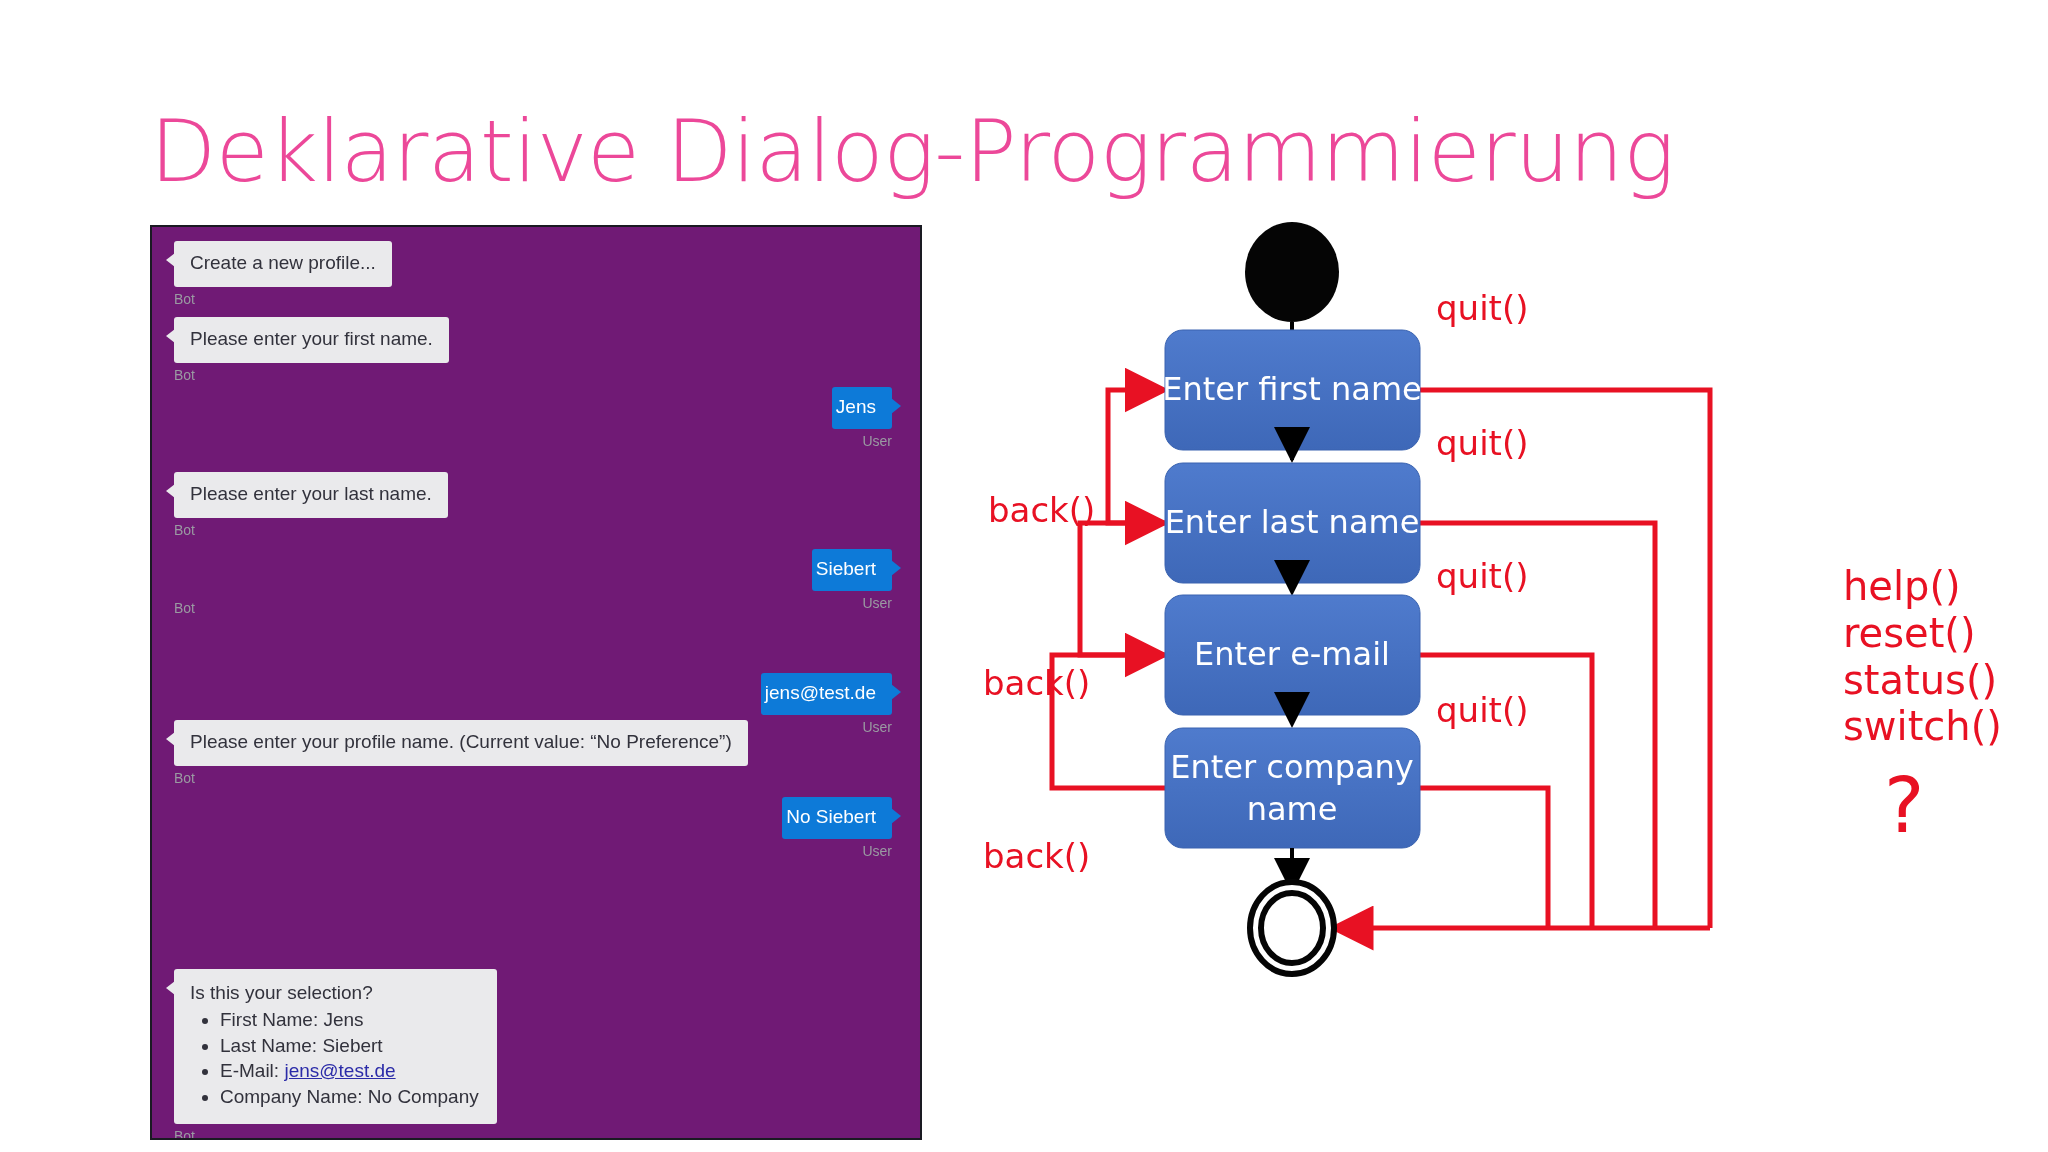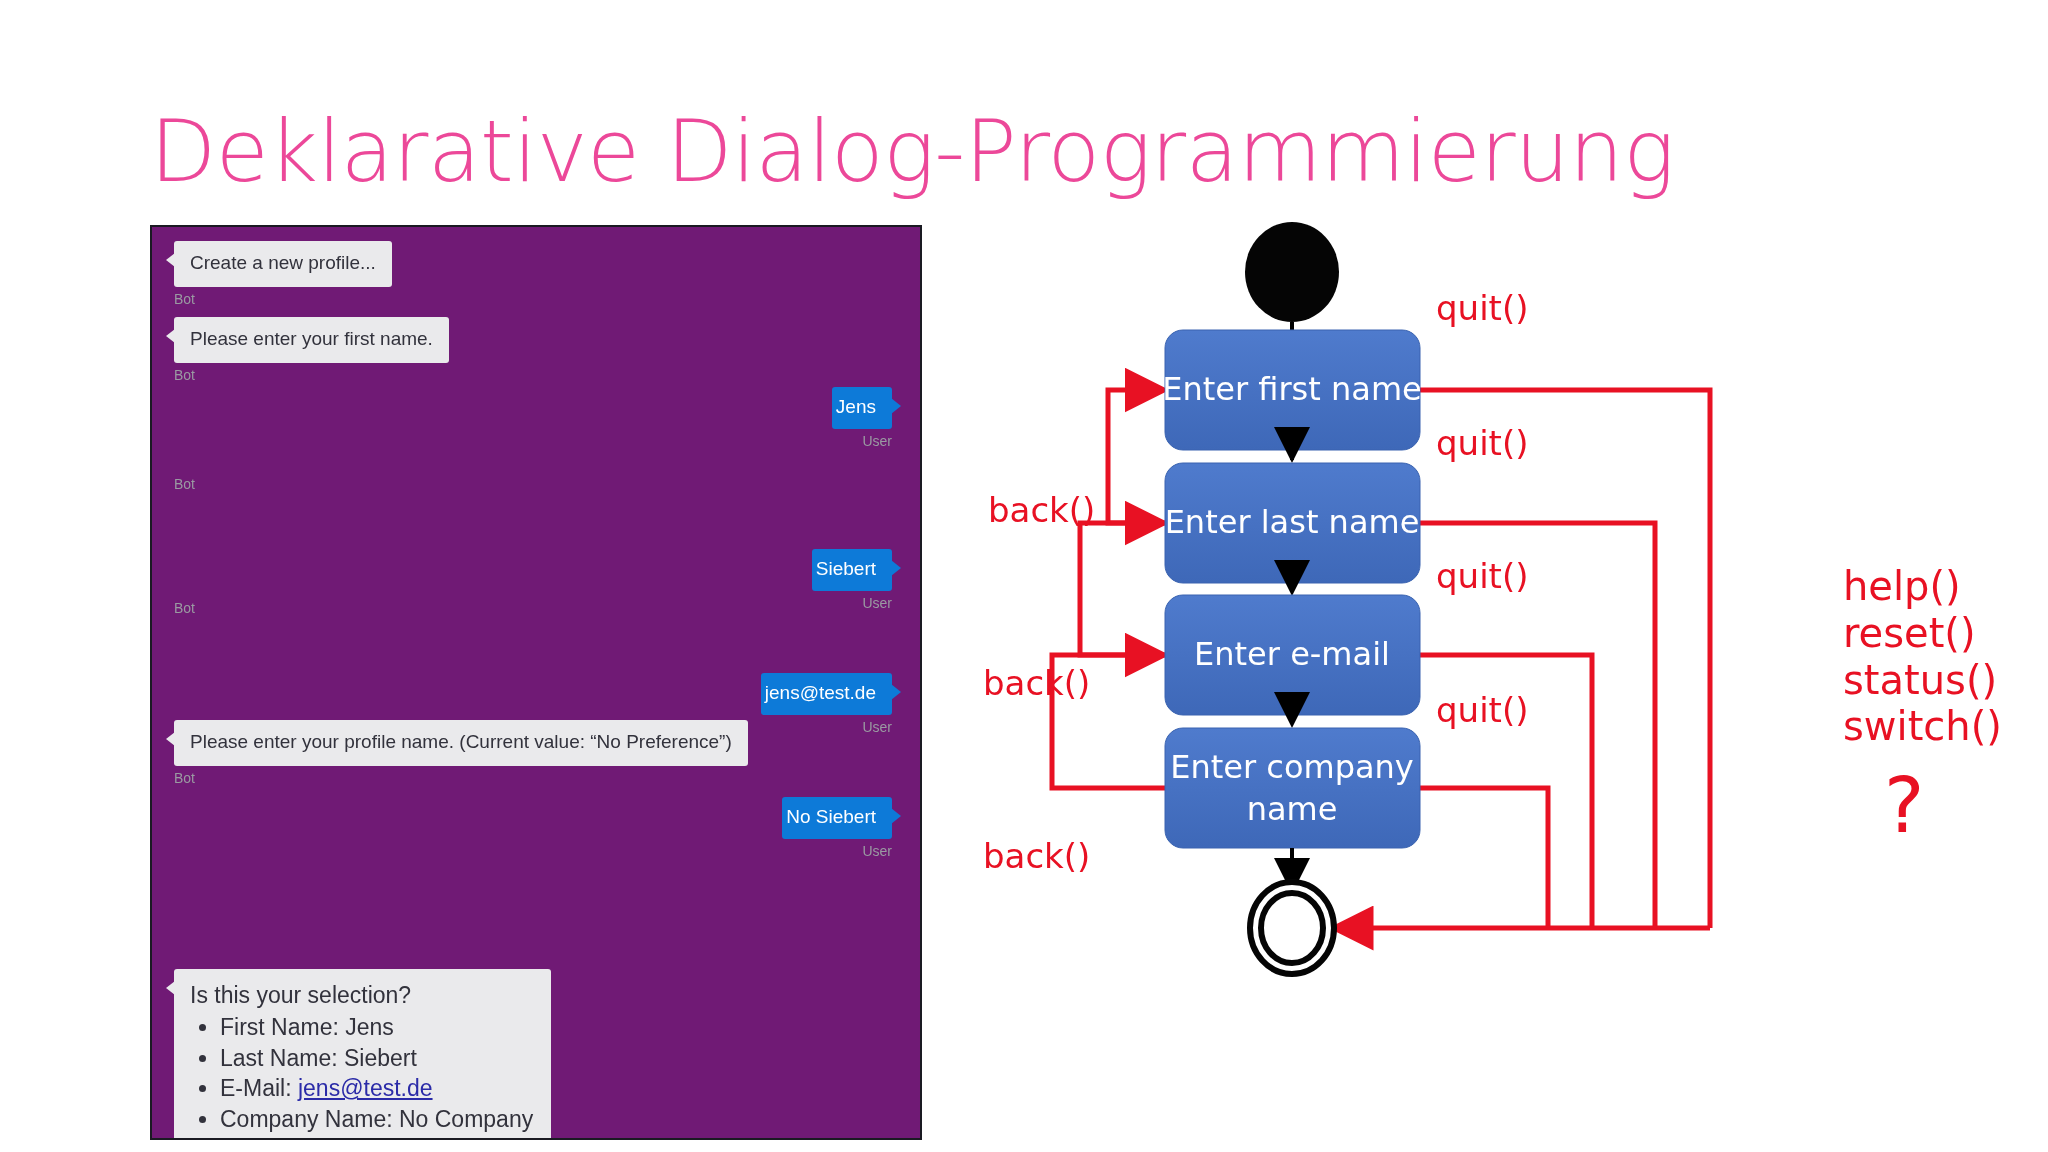--- a/index.html
+++ b/index.html
@@ -87,21 +87,21 @@
   
   #summary-bubble{
     position:absolute;
     left:22px; top:742px;
     width:auto;
   }
   .summary-box{
     display:inline-block;
     background:#eaeaec;
     color:#32323c;
-    font-size:23px;
+    font-size:19px;
     line-height:1.25;
     padding:12px 18px 13px 16px;
     border-radius:3px;
     position:relative;
   }
   .summary-box:before{
     content:"";
     position:absolute;
     left:-8px; top:12px;
     border-top:7px solid transparent;
@@ -162,20 +162,21 @@
       <div class="bot-bubble">Please enter your first name.</div>
       <span class="speaker">Bot</span>
     </div>
 
     <div class="user-wrap" style="top:160px; right:28px; left:auto;">
       <div class="user-bubble">Jens</div>
       <span class="speaker">User</span>
     </div>
 
     <div class="bot-wrap" style="top:245px;">
+      <div class="bot-bubble">Please enter your last name.</div>
       <span class="speaker">Bot</span>
     </div>
 
     <div class="user-wrap" style="top:322px; right:28px; left:auto;">
       <div class="user-bubble">Siebert</div>
       <span class="speaker">User</span>
     </div>
 
     <div class="bot-wrap" style="top:369px;">
       <span class="speaker">Bot</span>

